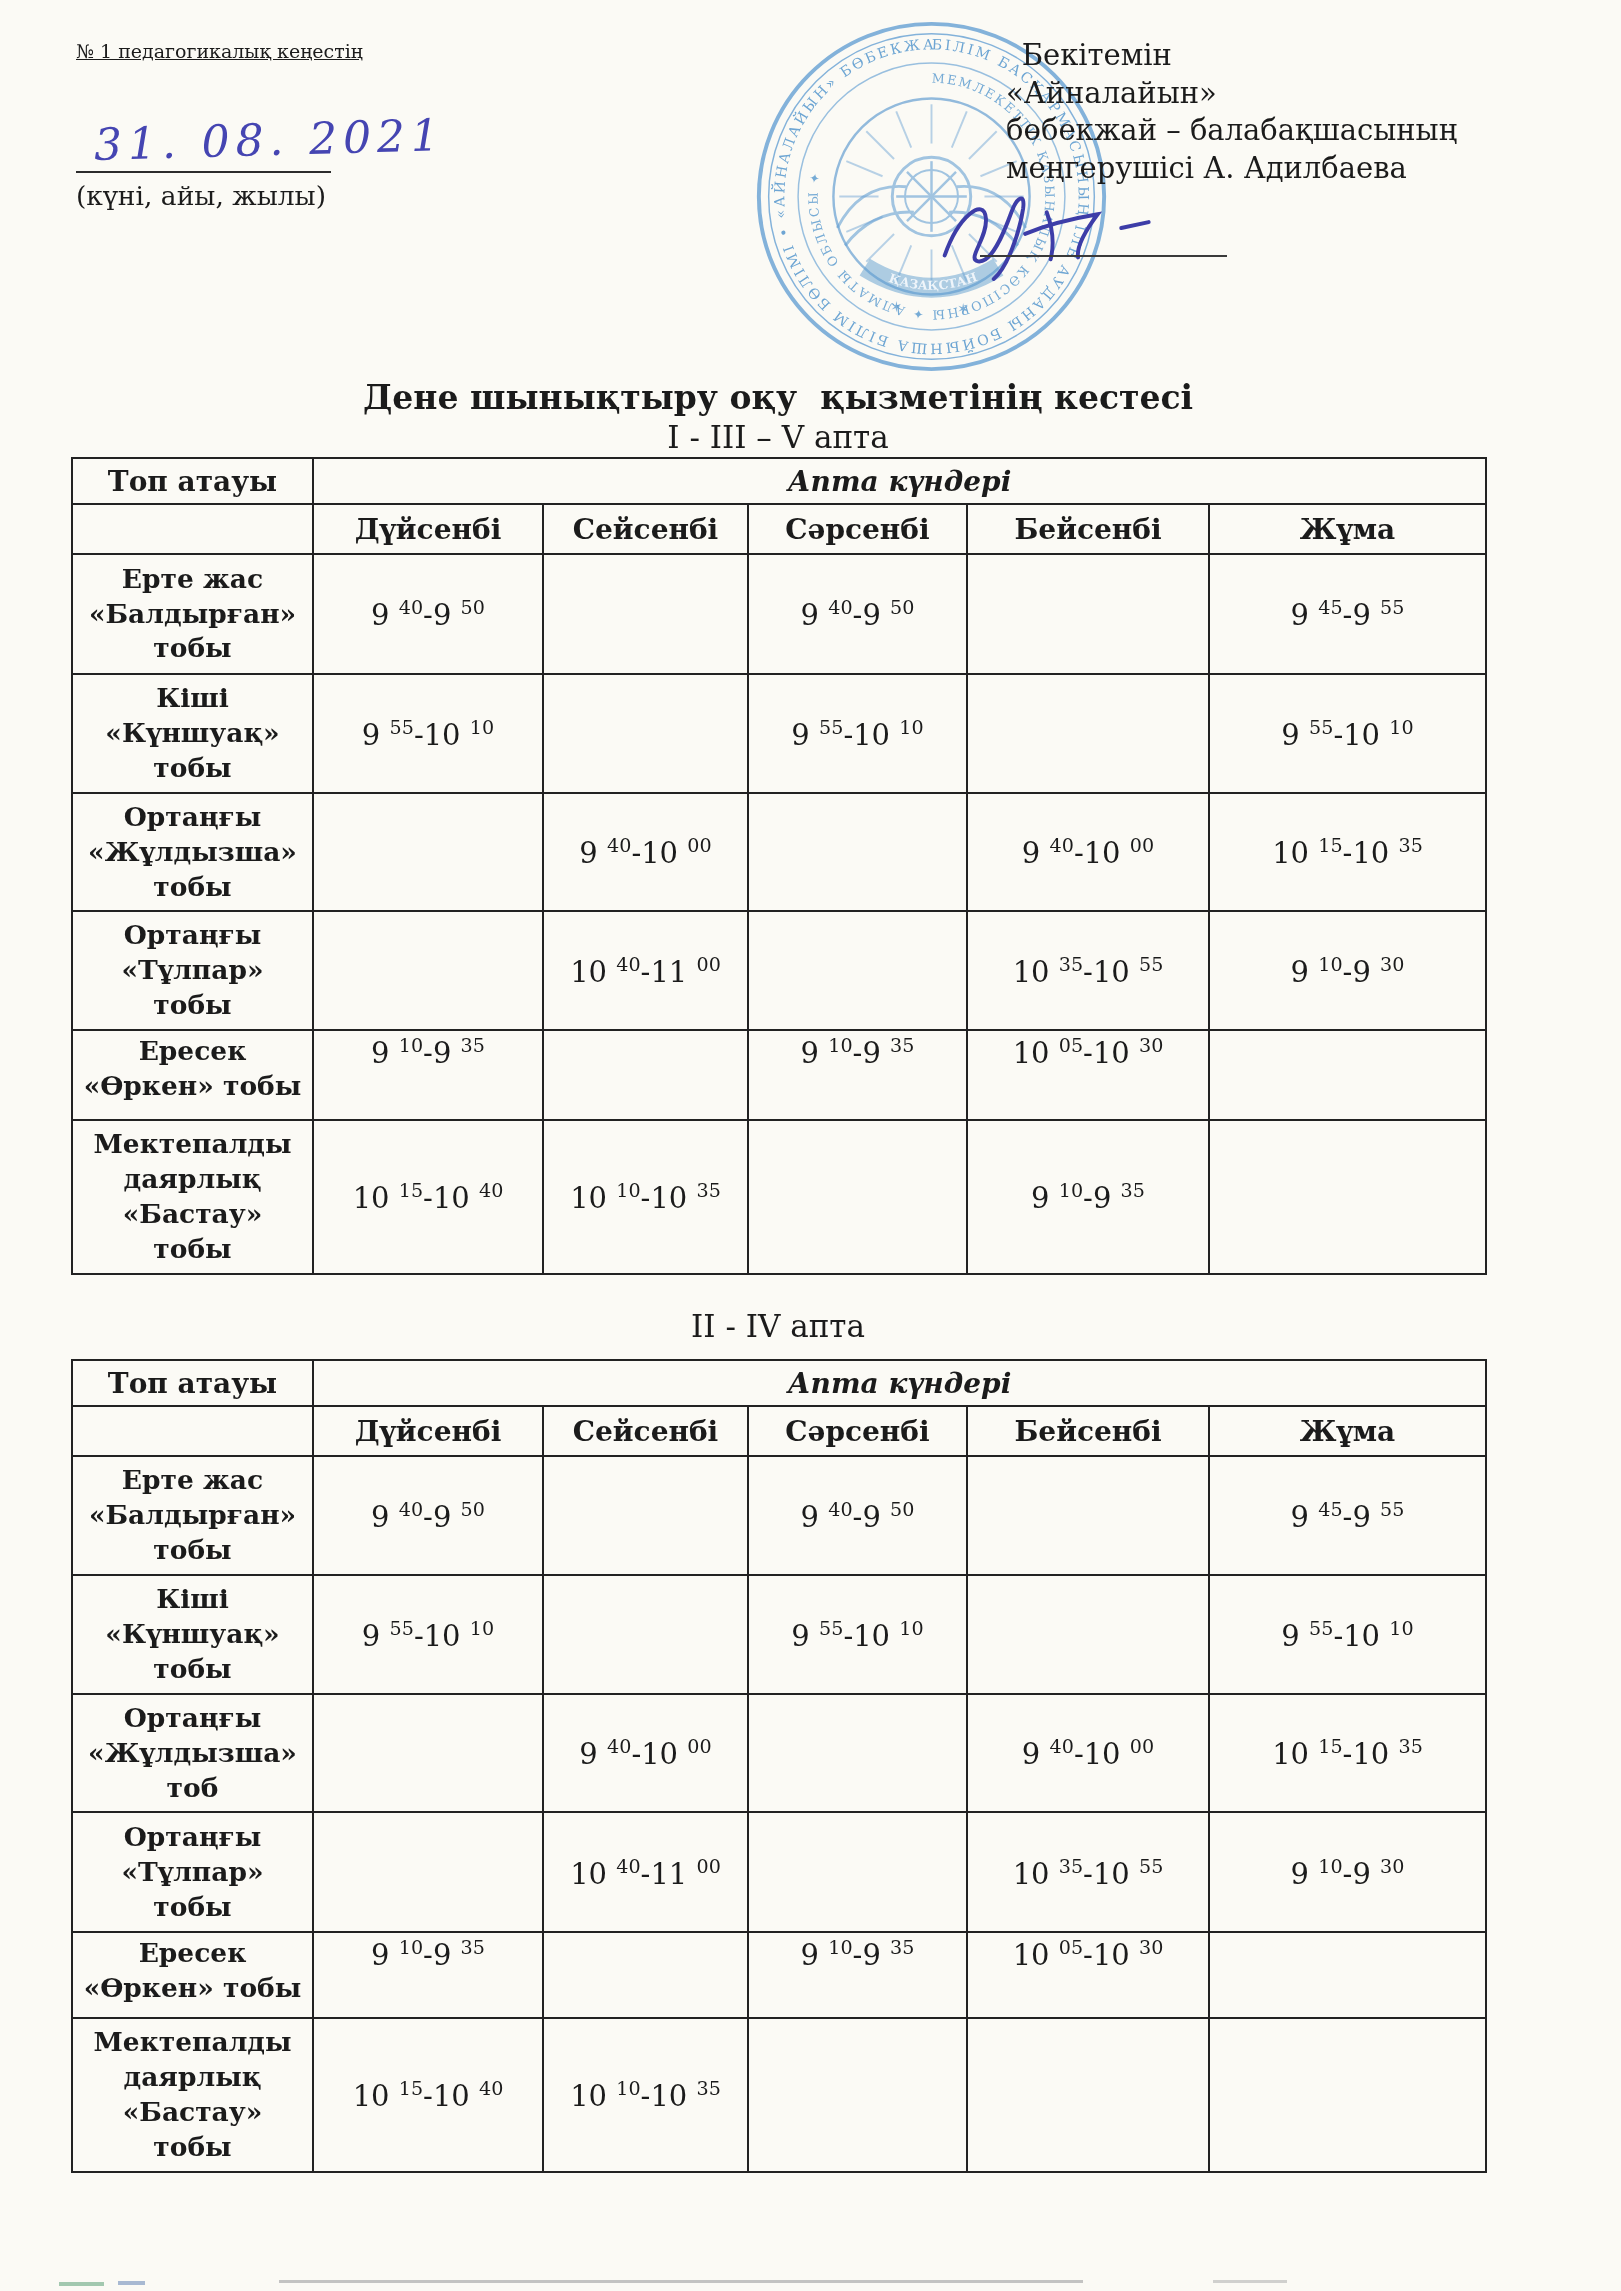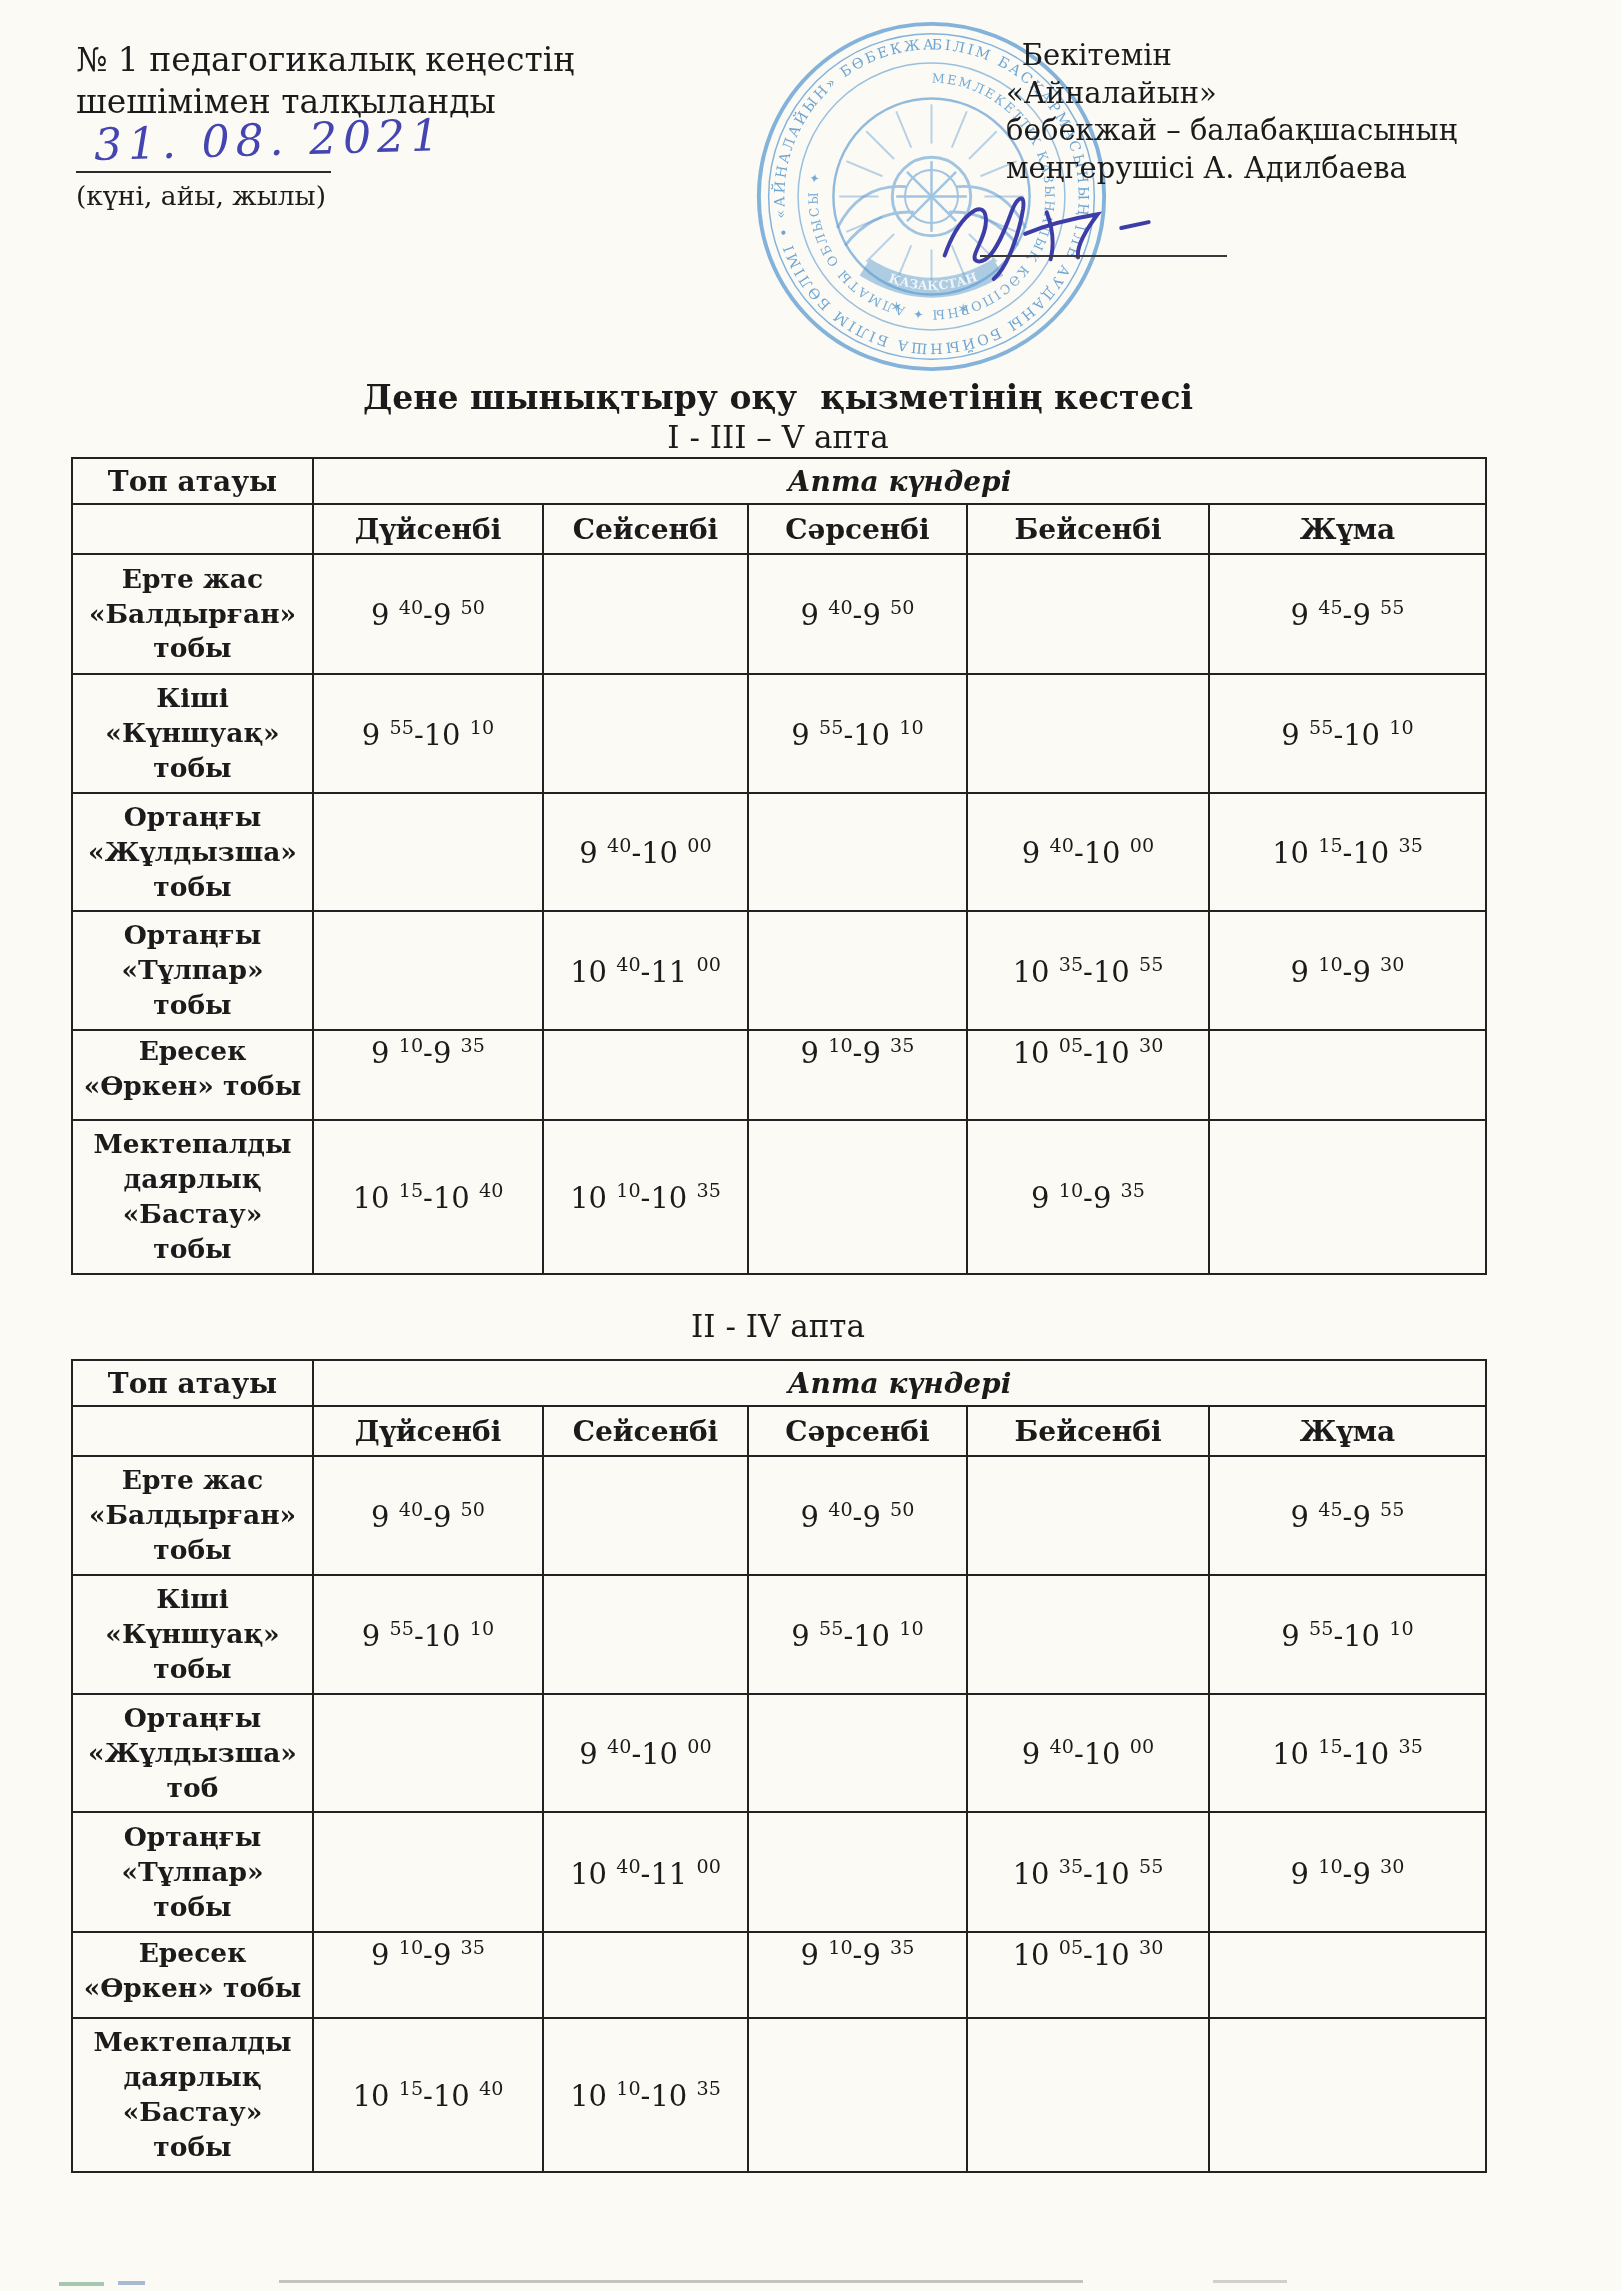--- a/index.html
+++ b/index.html
@@ -3,21 +3,21 @@
 <meta charset="utf-8">
 <style>
   * { margin:0; padding:0; box-sizing:border-box; }
   html,body { background:#faf9f4; }
   .page {
     position:relative; width:1621px; height:2292px;
     background:#fbfaf5; overflow:hidden;
     font-family:"DejaVu Serif","Liberation Serif",serif; color:#1b1b1b;
   }
   
-  .approval-left { position:absolute; left:76px; top:39px; font-size:33px; line-height:1.27; white-space:nowrap; }
+  .approval-left { position:absolute; left:76px; top:39px; font-size:19px; line-height:1.27; white-space:nowrap;text-decoration:underline; }
   .hand-date {
     position:absolute; left:94px; top:114px; font-size:44px; font-style:italic;
     color:#4545b2; letter-spacing:5.9px; transform:rotate(-1.6deg); white-space:nowrap;
   }
   .date-line { position:absolute; left:76px; top:171px; width:255px; border-bottom:2.9px solid #2c2c2c; }
   .date-caption { position:absolute; left:76px; top:180px; font-size:26.5px; }
   .approval-right { position:absolute; left:1006px; top:37px; font-size:29px; line-height:1.3; white-space:nowrap; }
   .approval-right .l1 { padding-left:15.7px; }
   .sig-line { position:absolute; left:980px; top:255px; width:247px; border-bottom:2.9px solid #3a3a3a; }
   .signature { position:absolute; left:929px; top:173px; width:255px; height:108px; }
@@ -38,21 +38,20 @@
   
   .scan-artifact { position:absolute; }
 </style>
 </head>
 <body>
 
 <div class="page">
 
   <div class="approval-left">
     <div>№ 1 педагогикалық кеңестің</div>
-    <div>шешімімен талқыланды</div>
   </div>
   <div class="hand-date">31. 08. 2021</div>
   <div class="date-line"></div>
   <div class="date-caption">(күні, айы, жылы)</div>
 
   <svg class="stamp" viewBox="0 0 368 368" aria-hidden="true">
     <defs>
       <path id="ringA" d="M184,34 a150,150 0 1 1 -0.01,0"></path>
       <path id="ringB" d="M184,68 a116,116 0 1 1 -0.01,0"></path>
       <path id="banner" d="M118,260 q66,38 132,0"></path>

